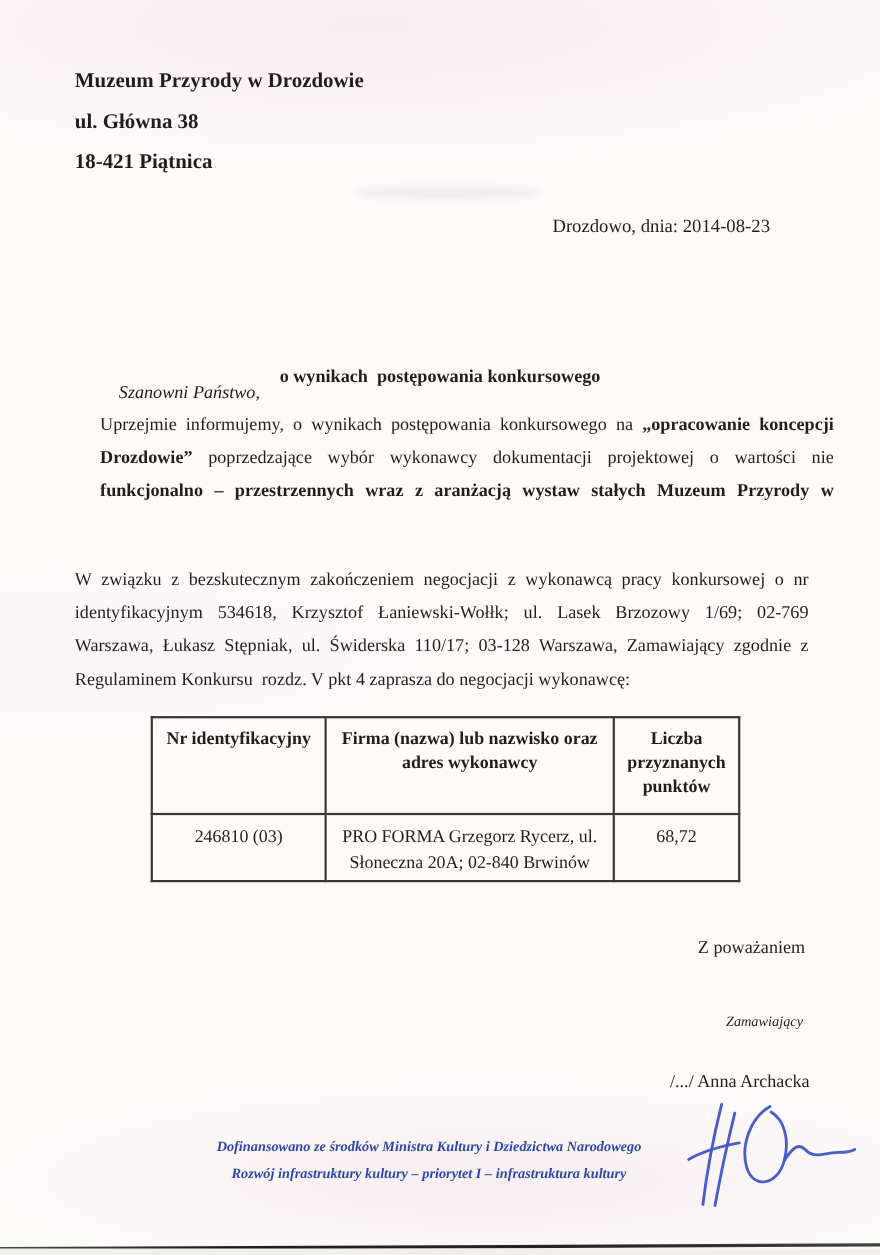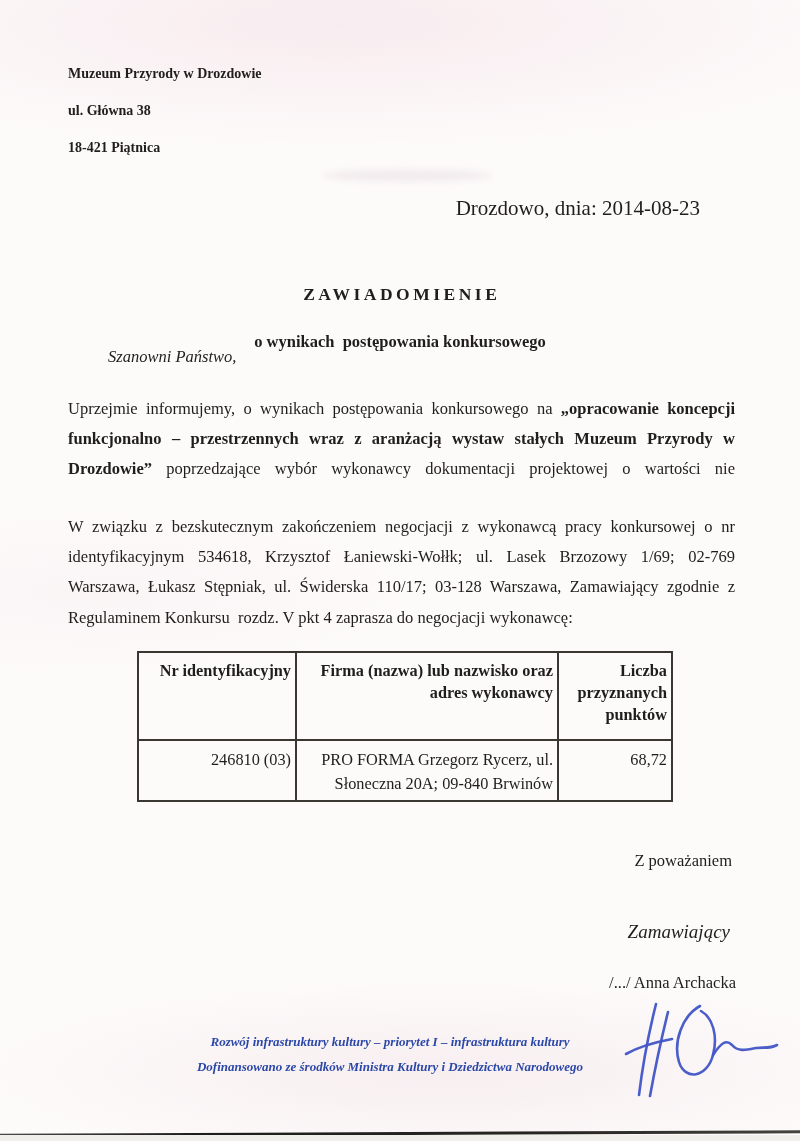--- a/index.html
+++ b/index.html
@@ -5,44 +5,44 @@
   html,body{margin:0;padding:0;background:#e9e7e4;}
   .page{
     position:relative;width:800px;height:1141px;margin:0 auto;overflow:hidden;
     font-family:"Liberation Serif","DejaVu Serif",serif;color:#1f1e1b;
     background:
       radial-gradient(900px 200px at 42% 2%, rgba(243,224,230,.55), rgba(255,255,255,0) 62%),
       radial-gradient(760px 150px at 55% 94%, rgba(241,226,230,.5), rgba(255,255,255,0) 60%),
       radial-gradient(520px 130px at 12% 52%, rgba(246,236,239,.4), rgba(255,255,255,0) 60%),
       #fdfafa;
   }
-  .sender{position:absolute;left:68px;top:64px;font-weight:bold;font-size:14px;}
+  .sender{position:absolute;left:68px;top:64px;font-weight:bold;font-size:19px;}
   .sender div{height:19px;line-height:19px;margin-bottom:18px;}
-  .dateline{position:absolute;top:196px;right:100px;font-size:21px;}
+  .dateline{position:absolute;top:196px;right:100px;font-size:17px;}
   .smudge{position:absolute;left:322px;top:169px;width:170px;height:13px;
     background:rgba(186,158,170,.14);border-radius:50%;filter:blur(3px);}
   .title{position:absolute;top:284px;left:0;width:100%;text-align:center;
     font-weight:bold;font-size:17.5px;letter-spacing:3.5px;text-indent:3.5px;}
   .subtitle{position:absolute;top:332px;left:0;width:100%;text-align:center;
     font-weight:bold;font-size:16.5px;white-space:pre-wrap;font-family:Liberation Serif, serif;}
   .salutation{position:absolute;left:108px;top:347px;font-style:italic;font-size:16.5px;}
   .para{position:absolute;left:68px;width:667px;font-size:16.5px;}
-  .p1{top:394px;} .p2{top:512px;}
+  .p1{top:371px;margin-left:23px;} .p2{top:512px;}
   .para .ln{height:30.2px;line-height:30.2px;overflow:visible;}
   .jline{text-align:justify;text-align-last:justify;}
   .lline{text-align:left;white-space:pre-wrap;}
   .restable{position:absolute;left:137px;top:651px;border-collapse:collapse;
     font-size:16.3px;background:transparent;}
   .restable th,.restable td{border:2px solid #3a3733;vertical-align:top;
-    text-align:right;padding:7px 4px 0 4px;}
+    text-align:center;padding:7px 4px 0 4px;}
   .restable th{font-weight:bold;height:79px;line-height:22px;}
   .restable td{height:52px;line-height:24px;}
   .col-id{width:148px;} .col-firm{width:252px;margin-top:31px;} .col-pts{width:104px;}
   .regards{position:absolute;top:851px;right:68px;font-size:16.5px;}
-  .role{position:absolute;top:921px;right:70px;font-size:19px;font-style:italic;}
+  .role{position:absolute;top:921px;right:70px;font-size:13px;font-style:italic;}
   .signedby{position:absolute;top:973px;right:64px;font-size:16.5px;}
   .sig{position:absolute;left:612px;top:992px;width:170px;height:115px;}
   .sig path{fill:none;stroke:#4054c6;stroke-width:2.6;stroke-linecap:round;opacity:.95;}
   .footer{position:absolute;left:120px;top:1031px;width:540px;text-align:center;
     color:#2b47a8;font-size:13px;font-style:italic;font-weight:bold;}
   .footer div{height:25px;line-height:22px;}
   .scan-line{position:absolute;top:1132px;left:-6px;width:812px;height:3px;
     transform:rotate(-0.25deg);
     background:linear-gradient(90deg,#4a4a46,#1d1d1b 25%,#262623 70%,#45453f);}
   .scan-below{position:absolute;top:1135px;left:0;width:800px;height:6px;background:#f0efec;}
@@ -55,66 +55,65 @@
   <div class="sender">
     <div>Muzeum Przyrody w Drozdowie</div>
     <div>ul. Główna 38</div>
     <div>18-421 Piątnica</div>
   </div>
 
   <div class="smudge"></div>
 
   <div class="dateline">Drozdowo, dnia: 2014-08-23</div>
 
-  <div class="title">ZAWIADOMIENIE</div>
   <div class="subtitle">o wynikach  postępowania konkursowego</div>
 
   <div class="salutation">Szanowni Państwo,</div>
 
   <div class="para p1">
     <div class="ln jline"><span>Uprzejmie informujemy, o wynikach postępowania konkursowego na </span><b>„opracowanie koncepcji</b></div>
+    <div class="ln jline"><b>Drozdowie”</b><span> poprzedzające wybór wykonawcy dokumentacji projektowej o wartości nie</span></div>
     <div class="ln jline"><b>funkcjonalno – przestrzennych wraz z aranżacją wystaw stałych Muzeum Przyrody w</b></div>
-    <div class="ln jline"><b>Drozdowie”</b><span> poprzedzające wybór wykonawcy dokumentacji projektowej o wartości nie</span></div>
   </div>
 
   <div class="para p2">
     <div class="ln jline">W związku z bezskutecznym zakończeniem negocjacji z wykonawcą pracy konkursowej o nr</div>
     <div class="ln jline">identyfikacyjnym 534618, Krzysztof Łaniewski-Wołłk; ul. Lasek Brzozowy 1/69; 02-769</div>
     <div class="ln jline">Warszawa, Łukasz Stępniak, ul. Świderska 110/17; 03-128 Warszawa, Zamawiający zgodnie z</div>
     <div class="ln lline">Regulaminem Konkursu  rozdz. V pkt 4 zaprasza do negocjacji wykonawcę:</div>
   </div>
 
   <table class="restable">
     <tbody>
         <tr>
       <th class="col-id">Nr identyfikacyjny</th>
       <th class="col-firm">Firma (nazwa) lub nazwisko oraz adres wykonawcy</th>
       <th class="col-pts">Liczba przyznanych punktów</th>
     </tr>
     <tr>
       <td>246810 (03)</td>
-      <td>PRO FORMA Grzegorz Rycerz, ul. Słoneczna 20A; 09-840 Brwinów</td>
+      <td>PRO FORMA Grzegorz Rycerz, ul. Słoneczna 20A; 02-840 Brwinów</td>
       <td>68,72</td>
     </tr>
   </tbody>
     </table>
 
   <div class="regards">Z poważaniem</div>
   <div class="role">Zamawiający</div>
   <div class="signedby">/.../ Anna Archacka</div>
 
   <svg class="sig" viewBox="0 0 170 115" aria-hidden="true">
     <path d="M44,12 C36,44 30,78 27,103"></path>
     <path d="M56,20 C48,52 42,82 38,104"></path>
     <path d="M14,62 C28,54 44,50 60,47"></path>
     <path d="M88,14 C70,24 61,50 67,70 C73,89 95,86 101,63 C106,44 101,26 89,19"></path>
     <path d="M101,63 C109,51 114,47 120,53 C126,60 134,58 144,56 C152,55 158,57 165,53"></path>
   </svg>
 
   <div class="footer">
+    <div>Dofinansowano ze środków Ministra Kultury i Dziedzictwa Narodowego</div>
     <div>Rozwój infrastruktury kultury – priorytet I – infrastruktura kultury</div>
-    <div>Dofinansowano ze środków Ministra Kultury i Dziedzictwa Narodowego</div>
   </div>
 
   <div class="scan-line"></div>
   <div class="scan-below"></div>
 
 </div>
 
 </body></html>

